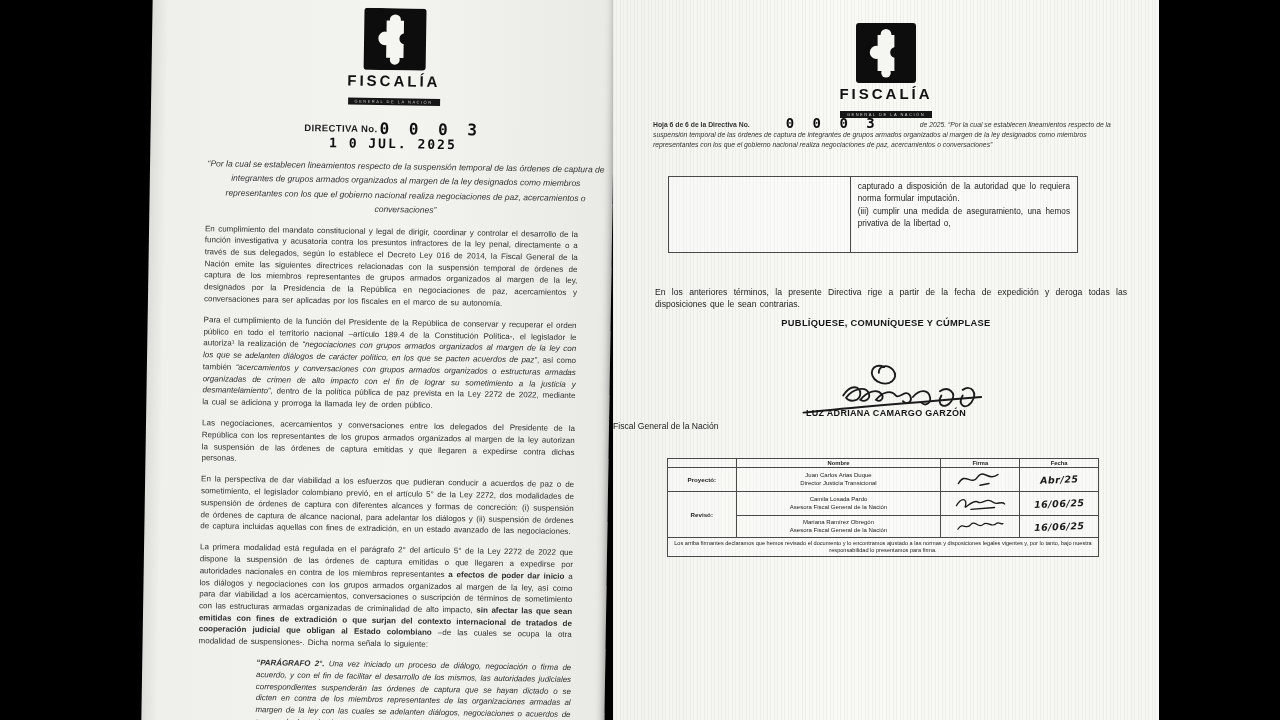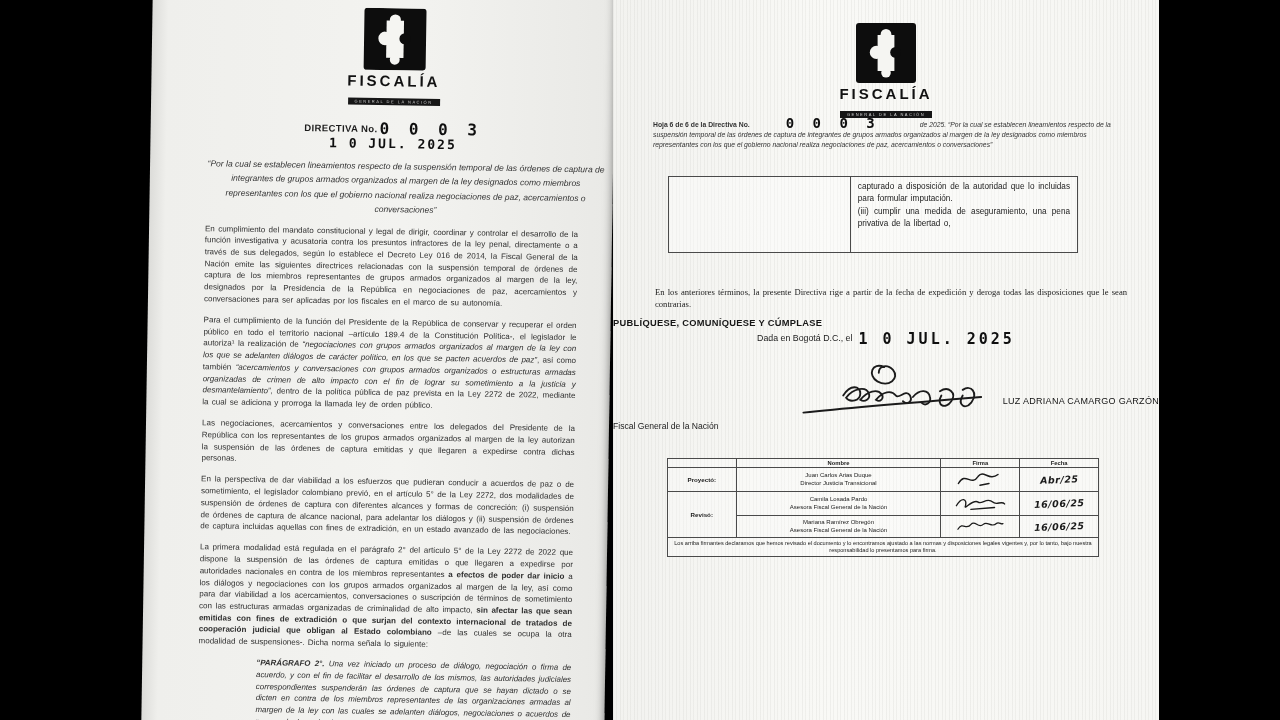--- a/index.html
+++ b/index.html
@@ -46,26 +46,26 @@
   .r-logo{left:218px;top:23px;width:110px;text-align:center;}
   .r-logo .logo-square{width:68px;height:60px;}
   .r-header{left:40px;top:120px;width:470px;font-size:6.8px;line-height:10px;color:#333;}
   .r-header .hlabel{float:left;font-weight:bold;font-style:normal;font-size:6.8px;margin-right:36px;}
   .r-header .hstamp{float:left;font-size:14px;letter-spacing:5px;line-height:8px;margin-right:40px;position:relative;top:-1px;}
   .r-header .hsubject{font-style:italic;text-align:justify;}
   .cont-table{left:55px;top:176px;width:410px;height:77px;border:1.2px solid #4a4a4a;display:flex;background:rgba(255,255,255,.35);}
   .cont-cell-empty{width:46%;border-right:1.2px solid #4a4a4a;}
   .cont-cell-text{width:54%;padding:4px 7px;font-size:8.2px;line-height:12.4px;text-align:justify;color:#222;word-spacing:1px;}
   .cont-cell-text span{display:inline;}
-  .r-closing{left:42px;top:277px;width:472px;font-size:8.6px;line-height:12.8px;text-align:justify;color:#222;word-spacing:1px;font-family:Liberation Serif, serif;}
-  .r-publish{left:0;top:318px;width:546px;text-align:left;font-weight:bold;font-size:9.3px;letter-spacing:.3px;color:#161616;}
+  .r-closing{left:42px;top:277px;width:472px;font-size:8.6px;line-height:12.8px;text-align:justify;color:#222;word-spacing:1px;}
+  .r-publish{left:0;top:318px;width:546px;text-align:center;font-weight:bold;font-size:9.3px;letter-spacing:.3px;color:#161616;}
   .r-dateline{left:0;top:330px;width:546px;text-align:center;font-size:8.8px;color:#222;}
   .r-dateline .stamp-big{font-size:15px;letter-spacing:3px;vertical-align:middle;margin-left:6px;}
   .r-sig{left:150px;top:360px;width:260px;height:64px;}
-  .r-signer{left:0;top:396px;width:546px;text-align:right;font-weight:normal;font-size:9px;letter-spacing:.3px;color:#141414;}
+  .r-signer{left:0;top:408px;width:546px;text-align:center;font-weight:bold;font-size:9px;letter-spacing:.3px;color:#141414;}
   .r-signer-title{left:0;top:421px;width:546px;font-size:8.6px;color:#222;}
   
   .approval{left:54px;top:458px;width:432px;border-collapse:collapse;background:rgba(255,255,255,.3);}
   .approval td,.approval th{border:1px solid #4a4a4a;padding:1px 3px;font-size:6px;color:#222;vertical-align:middle;}
   .approval th{font-weight:bold;text-align:center;font-size:5.8px;padding:1px 2px;}
   .approval .role{font-weight:bold;text-align:center;font-size:6.2px;width:62px;}
   .approval .namecell{text-align:center;line-height:7.5px;width:200px;}
   .approval .sigcell{text-align:center;width:72px;position:relative;}
   .approval .datecell{text-align:center;width:72px;}
   .hand{font-style:italic;font-weight:600;font-size:9.5px;color:#1a1a1a;display:inline-block;transform:rotate(-2deg);
@@ -132,34 +132,31 @@
 
   <div class="abs r-header">
     <span class="hlabel">Hoja 6 de 6 de la Directiva No.</span>
     <span class="stamp hstamp">0 0 0 3</span>
     <span class="hsubject">de 2025. “Por la cual se establecen lineamientos respecto de la suspensión temporal de las órdenes de captura de integrantes de grupos armados organizados al margen de la ley designados como miembros representantes con los que el gobierno nacional realiza negociaciones de paz, acercamientos o conversaciones”</span>
   </div>
 
   <div class="abs cont-table">
     <div class="cont-cell-empty"></div>
     <div class="cont-cell-text">
-      <span>capturado a disposición de la autoridad que lo incluidas para formular imputación.</span>
+      <span>capturado a disposición de la autoridad que lo requiera norma formular imputación.</span>
       <br>
-      <span>(iii) cumplir una medida de aseguramiento, una pena privativa de la libertad o,</span>
+      <span>(iii) cumplir una medida de aseguramiento, una hemos privativa de la libertad o,</span>
       <br>
     </div>
   </div>
 
   <p class="abs r-closing">En los anteriores términos, la presente Directiva rige a partir de la fecha de expedición y deroga todas las disposiciones que le sean contrarias.</p>
 
   <div class="abs r-publish">PUBLÍQUESE, COMUNÍQUESE Y CÚMPLASE</div>
 
-  <div class="abs r-dateline">
-    <span>Dada en Bogotá D.C., el</span><span class="stamp stamp-big">1 0  JUL.  2025</span>
-  </div>
 
   <div class="abs r-sig">
     <svg class="sig-svg" viewBox="0 0 260 90" width="260" height="64">
       <g fill="none" stroke="#1b1b1b" stroke-width="2.6" stroke-linecap="round">
         <path d="M4,74 C70,67 180,58 254,52"></path>
         <path d="M118,10 C100,2 94,22 108,30 C124,39 140,26 130,14 C122,5 110,8 110,18"></path>
         <path d="M60,50 C70,34 84,36 84,47 C84,57 70,61 64,53 C74,40 92,36 96,47 C99,55 90,60 84,56 C94,44 108,40 114,48 C118,54 112,60 106,56 C116,44 128,42 134,50 C138,56 148,40 154,50 C158,58 150,64 144,58"></path>
         <path d="M158,52 C168,40 180,42 182,52 C184,60 176,66 170,60"></path>
         <path d="M196,44 C208,36 220,46 212,58 C204,70 190,64 198,50"></path>
         <path d="M228,42 C240,34 250,46 240,60 C232,70 220,64 228,50"></path>

